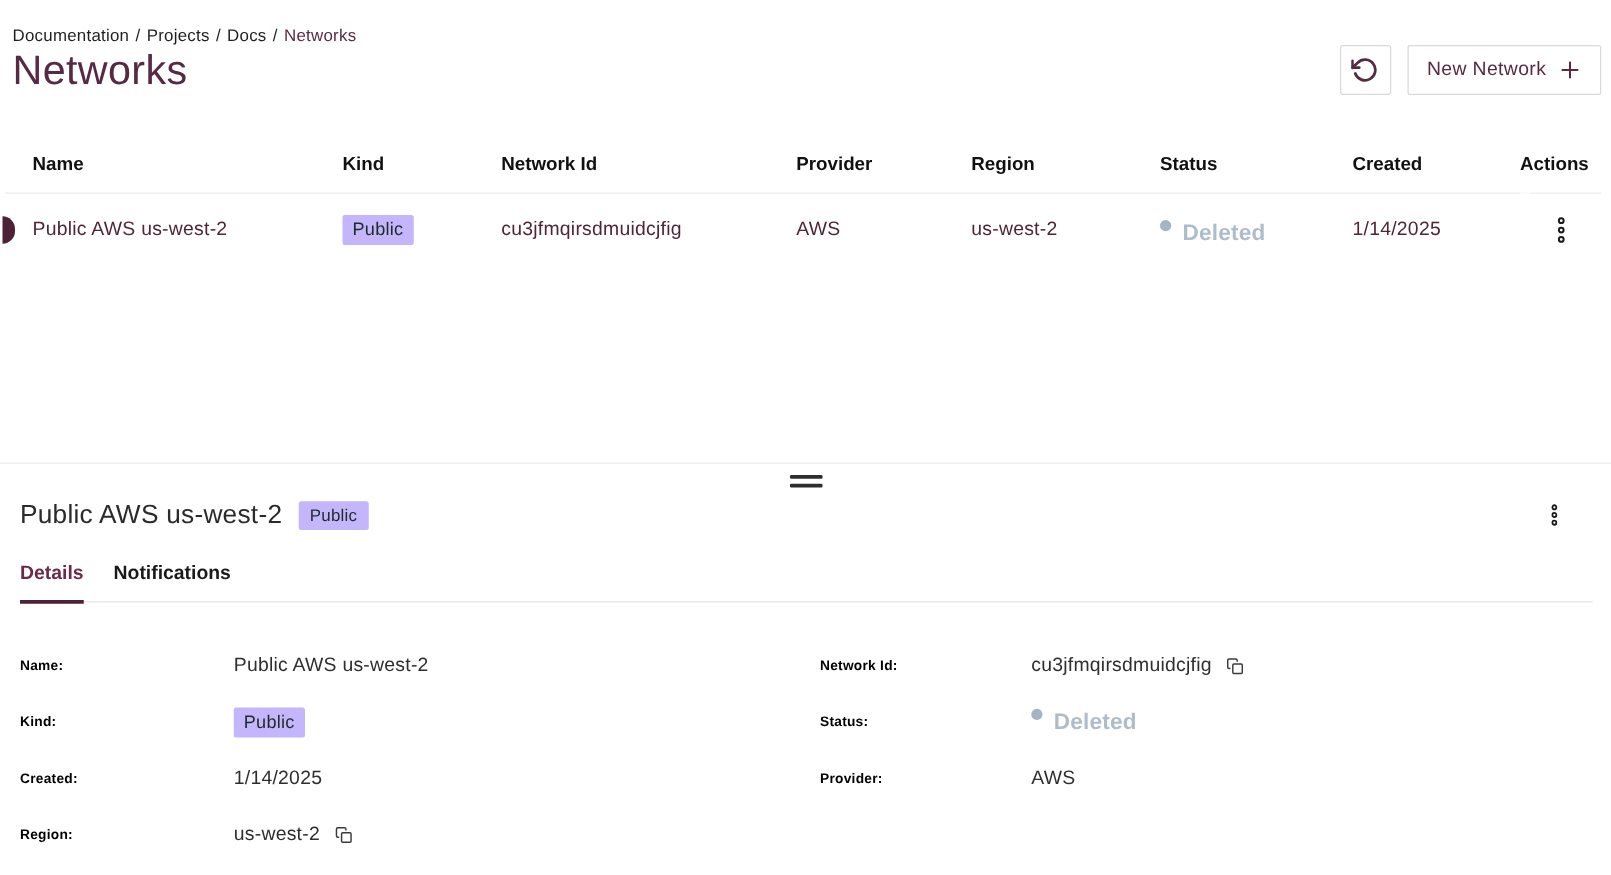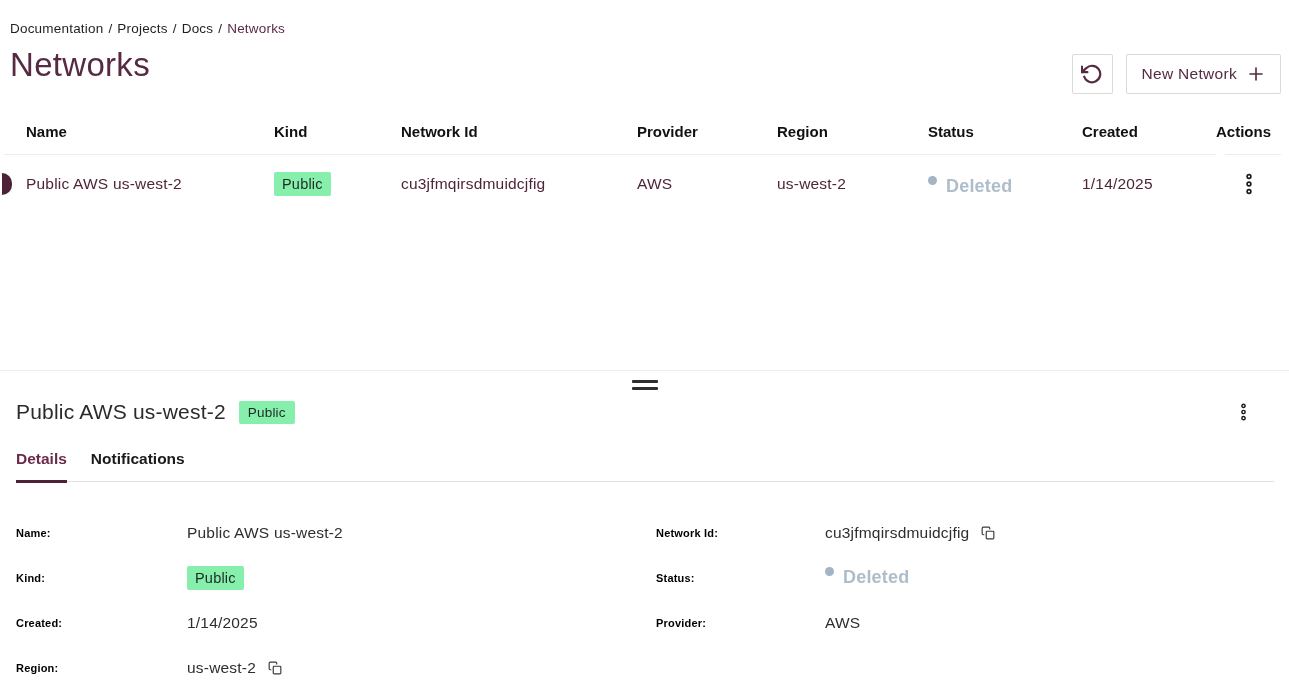--- a/index.html
+++ b/index.html
@@ -9,41 +9,41 @@
   
   .breadcrumb { position:absolute; top:21px; left:10px; font-size:13.5px; letter-spacing:.2px; color:#1f1f1f; }
   .breadcrumb a { color:#1f1f1f; text-decoration:none; cursor:pointer; }
   .breadcrumb .sep { margin:0 5px; color:#1f1f1f; }
   .breadcrumb .current { color:#5a2b44; }
 
   
   .page-header { position:absolute; top:36px; left:10px; right:8px;
     display:flex; justify-content:space-between; align-items:center; }
   .page-title { font-size:33px; font-weight:400; color:#562a42; letter-spacing:.3px; }
-  .header-actions { display:flex; gap:13px; align-items:center;margin-top:18px; }
+  .header-actions { display:flex; gap:13px; align-items:center; }
   .btn { background:#fff; border:1px solid #d9d9d9; border-radius:2px; height:40px;
     display:flex; align-items:center; justify-content:center; cursor:pointer; color:#562a42; }
   .btn-icon { width:41px; }
   .btn-new { padding:0 15px; font-size:15.5px; letter-spacing:.3px; gap:10px; }
 
   
   .net-table { position:absolute; top:108px; left:4px; right:8px; }
   .thead, .trow { display:grid;
     grid-template-columns:270px 127px 236px 140px 151px 154px 134px 1fr;
     align-items:center; }
   .thead { height:47px; border-bottom:1px solid #ececec; position:relative; }
   .thead::after { content:""; position:absolute; bottom:-1px; left:1212px; width:9px; height:1px; background:#fff; }
   .th { font-size:15px; font-weight:700; color:#111; }
   .th:first-child { padding-left:22px; }
   .trow { height:58px; position:relative; cursor:pointer; }
   .row-marker { position:absolute; left:-2px; top:18px; width:10px; height:22px;
     background:#4d2136; border-radius:0 11px 11px 0; }
   .td { font-size:15.5px; color:#4e2638; letter-spacing:.2px; }
   .td.name { padding-left:22px; }
-  .badge { display:inline-block; background:#86efac; color:#1c2b23;
+  .badge { display:inline-block; background:#c4b5fd; color:#1c2b23;
     font-size:14.5px; padding:4px 8px; border-radius:2px; letter-spacing:.2px; }
   .status { display:inline-flex; align-items:flex-start; gap:9px; color:#aebdca; font-weight:700; font-size:18px; }
   .status .dot { width:9px; height:9px; border-radius:50%; background:#a3b4c4; }
   .kebab { background:none; border:none; cursor:pointer; display:flex; align-items:center; justify-content:center;
     width:28px; height:28px; }
   .td.actions { display:flex; justify-content:center; }
 
   
   .drawer { position:absolute; top:370px; left:0; right:0; bottom:0; background:#fff; border-top:1px solid #ececec; }
   .drag-handle { width:26px; margin:9px auto 0; cursor:grab; }

